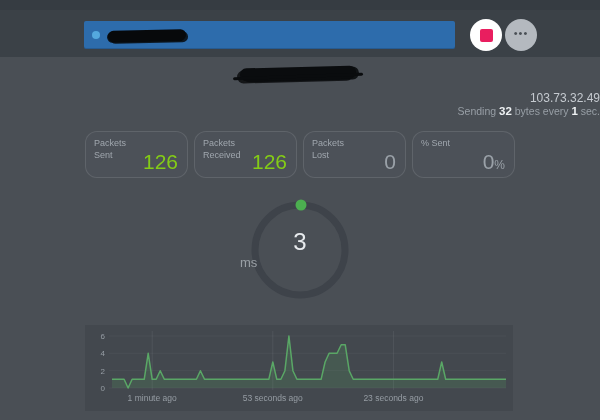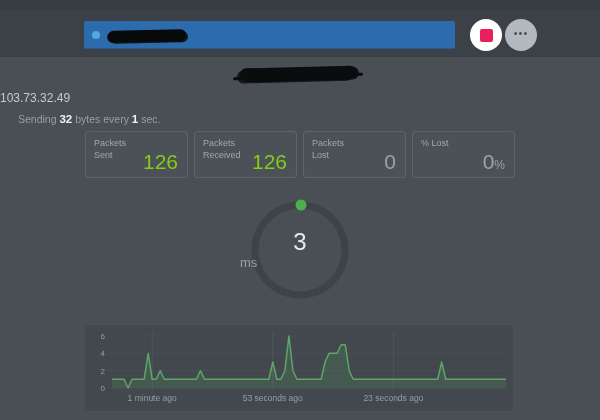--- a/index.html
+++ b/index.html
@@ -18,35 +18,35 @@
   .status-dot{width:8px;height:8px;border-radius:50%;background:#54a8de;margin-left:8px;flex:0 0 auto;}
   .redacted-address{
     margin-left:8px;width:78px;height:11px;background:#07090b;border-radius:6px;
     transform:rotate(-1.2deg);box-shadow:2px 2px 0 rgba(7,9,11,.85),-1px 1px 0 rgba(7,9,11,.9);
   }
   .round-btn{position:absolute;top:9px;width:32px;height:32px;border-radius:50%;display:flex;align-items:center;justify-content:center;cursor:pointer;}
   .btn-stop{left:470px;background:#ffffff;}
   .stop-square{width:13px;height:13px;border-radius:2px;background:#e91e5f;}
   .btn-more{left:505px;background:#b4b9bf;}
   .more-dots{color:#4a5056;font-size:11px;letter-spacing:1px;line-height:1;transform:translateY(-2px);}
-  .host-block{position:absolute;left:0;top:57px;width:600px;text-align:left;}
+  .host-block{position:absolute;left:0;top:57px;width:600px;text-align:right;}
   .redacted-host-wrap{position:relative;height:24px;margin-top:8px;}
   .blob{
     position:absolute;left:240px;top:2px;width:116px;height:13px;background:#0a0c0e;
     border-radius:7px;transform:rotate(-1.5deg);
     box-shadow:3px 1px 0 rgba(10,12,14,.9),-3px 2px 0 rgba(10,12,14,.85);
   }
   .strike{position:absolute;left:233px;top:10px;width:130px;height:3px;background:#0a0c0e;border-radius:2px;transform:rotate(-2deg);}
   .ip{margin-top:2px;font-size:12px;color:#c5cad0;}
-  .sending{margin-top:8px;font-size:10.5px;color:#989fa6;padding-left:18px;}
+  .sending{margin-top:0;font-size:10.5px;color:#989fa6;padding-left:18px;}
   .sending b{color:#eef1f3;font-weight:bold;font-size:11.5px;}
   .cards{position:absolute;left:85px;top:131px;width:430px;display:flex;gap:6px;}
   .card{
     position:relative;flex:1 1 0;height:45px;background:#4c5158;
-    border:1px solid rgba(255,255,255,.11);border-radius:4px;
+    border:1px solid rgba(255,255,255,.11);border-radius:12px;
   }
   .card-label{position:absolute;left:8px;top:6px;font-size:9px;line-height:1.3;color:#a0a7ae;text-align:left;}
   .card-label span{display:block;}
   .card-value{position:absolute;right:9px;bottom:5px;font-size:21px;color:#84cc16;line-height:1;}
   .card-value .pct{font-size:12px;}
   .card-value.muted{color:#9aa1a8;}
   .gauge-wrap{position:absolute;left:240px;top:192px;width:120px;height:120px;}
   .gauge-value{position:absolute;left:0;top:36px;width:120px;text-align:center;font-size:24px;color:#e8ebee;}
   .gauge-unit{position:absolute;left:0;top:63px;width:120px;text-align:left;font-size:13px;color:#9aa0a6;}
   .chart-panel{position:absolute;left:85px;top:325px;width:428px;height:86px;background:#43484e;}
@@ -108,21 +108,21 @@
     <div class="card-label">
       <span>Packets</span>
         <span>Lost</span>
     </div>
     <div class="card-value muted">
       <span>0</span><span class="pct"></span>
     </div>
   </div>
   <div class="card">
     <div class="card-label">
-      <span>% Lost</span>
+      <span>% Sent</span>
         <span></span>
     </div>
     <div class="card-value muted">
       <span>0</span><span class="pct">%</span>
     </div>
   </div>
 </div>
 
 <div class="gauge-wrap">
   <svg id="gauge-svg" width="120" height="120" viewBox="0 0 120 120">

